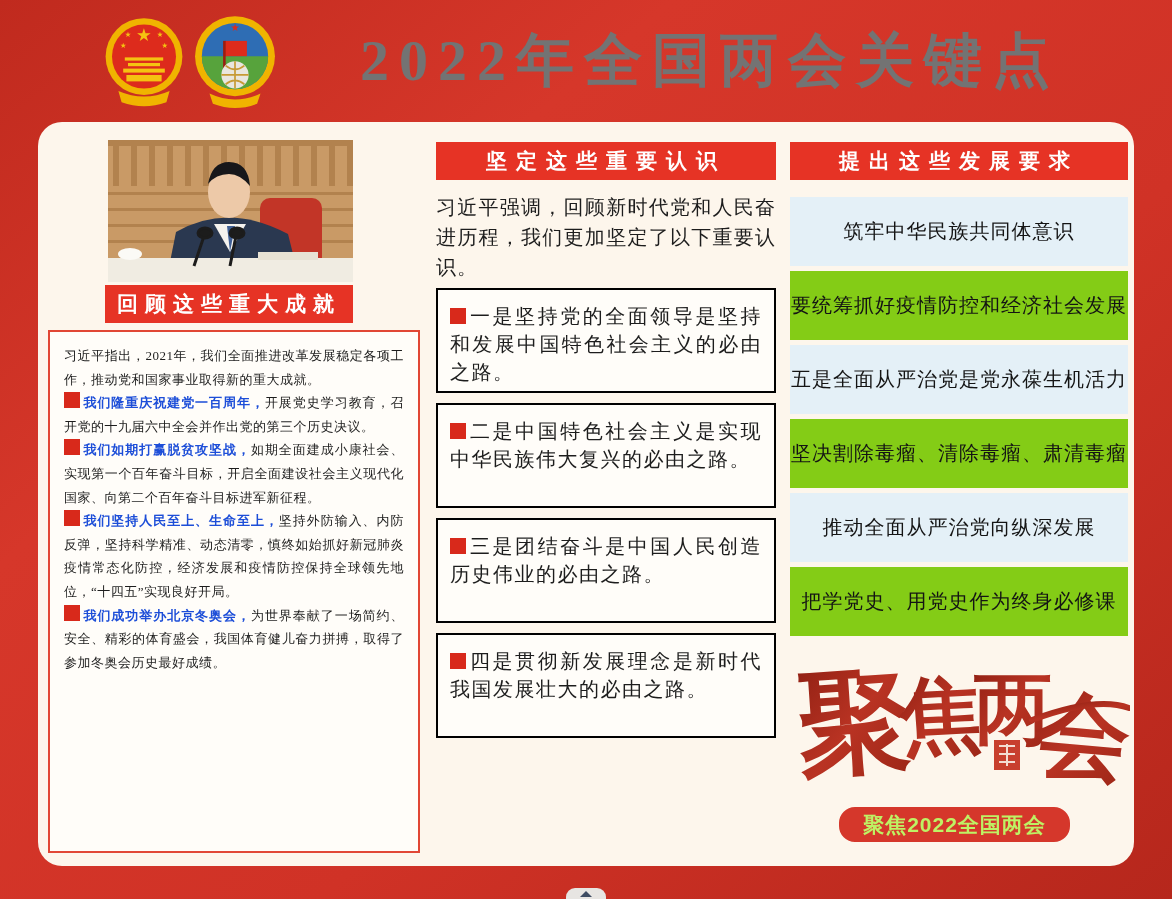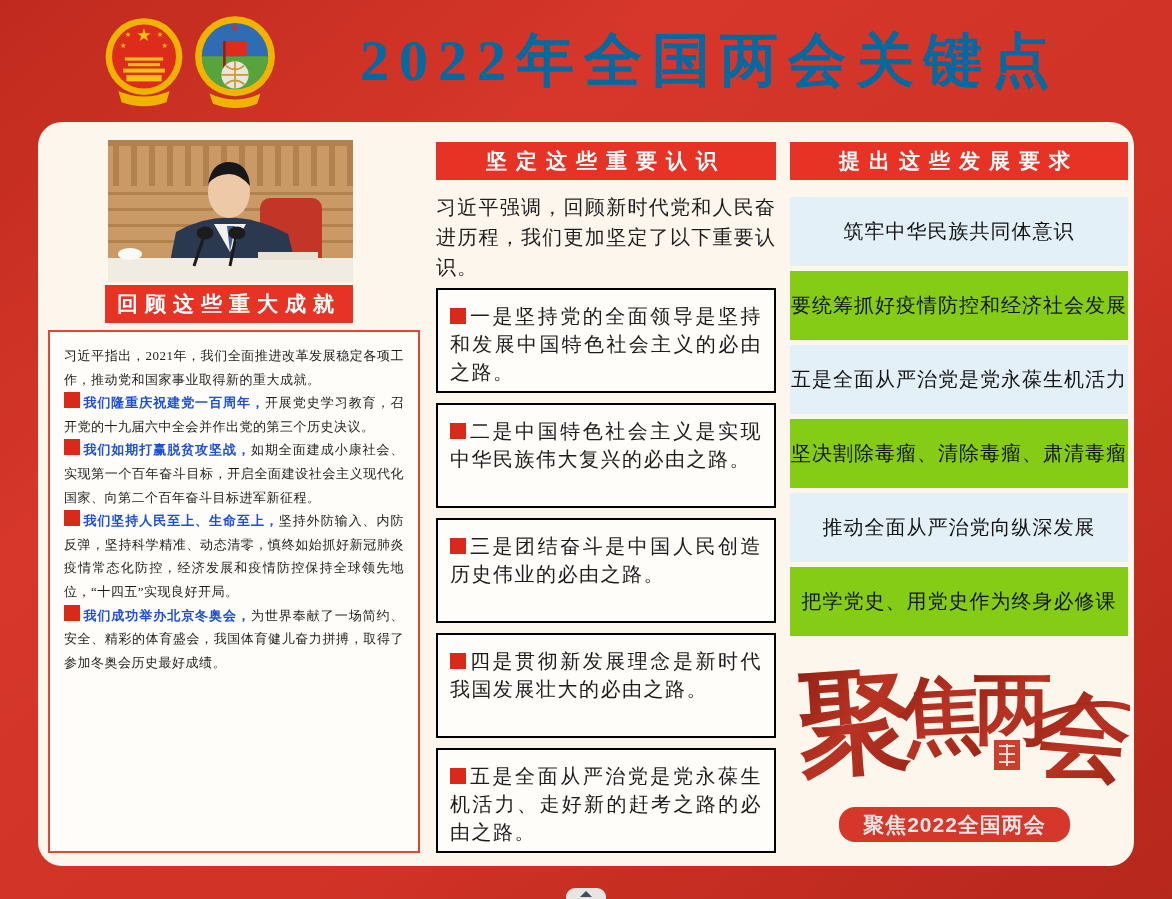--- a/index.html
+++ b/index.html
@@ -9,21 +9,21 @@
     font-family:"Liberation Serif","DejaVu Serif",serif;
   }
   
   .header{position:absolute;left:0;top:0;width:1172px;height:122px;}
   .emblem{position:absolute;top:12px;}
   .emblem.prc{left:104px;width:80px;height:102px;}
   .emblem.cppcc{left:190px;width:90px;height:102px;}
   .main-title{
     position:absolute;left:280px;top:0;width:860px;height:122px;
     display:flex;align-items:center;justify-content:center;
-    color:#0369a1;font-size:58px;font-weight:bold;letter-spacing:10px;
+    color:#737373;font-size:58px;font-weight:bold;letter-spacing:10px;
     font-family:"Liberation Serif","DejaVu Serif",serif;white-space:nowrap;
   }
   
   .card{
     position:absolute;left:38px;top:122px;width:1096px;height:744px;
     background:#fdf6ec;border-radius:24px;
   }
   .banner{
     position:absolute;height:38px;background:#e63325;color:#fff;
     display:flex;align-items:center;justify-content:center;
@@ -65,21 +65,21 @@
     height:69px;margin-bottom:5px;display:flex;align-items:center;justify-content:center;
     font-size:20px;color:#141414;letter-spacing:1px;white-space:nowrap;
   }
   .tone-blue{background:#e4f0f7;}
   .tone-pink{background:#84cc16;}
   .calligraphy{position:absolute;left:758px;top:522px;width:334px;height:160px;}
   .focus-button{
     position:absolute;left:799px;top:683px;width:231px;height:35px;
     background:#d5372b;border-radius:18px;border:2px solid #fdf6ec;
     display:flex;align-items:center;justify-content:center;
-    color:#e5e5e5;font-family:"Liberation Sans","DejaVu Sans",sans-serif;
+    color:#bef264;font-family:"Liberation Sans","DejaVu Sans",sans-serif;
     font-size:21px;font-weight:bold;letter-spacing:1px;cursor:pointer;
   }
   
   .scroll-notch{
     position:absolute;left:566px;bottom:0;width:40px;height:11px;
     background:#e7e5e2;border-radius:9px 9px 0 0;
     display:flex;align-items:flex-start;justify-content:center;cursor:pointer;
   }
   .scroll-notch .mark{width:12px;height:6px;background:#3e4c63;margin-top:3px;
     clip-path:polygon(50% 0,100% 100%,0 100%);}
@@ -168,21 +168,20 @@
     <p><span class="sq"></span><span class="hl">我们成功举办北京冬奥会，</span><span>为世界奉献了一场简约、安全、精彩的体育盛会，我国体育健儿奋力拼搏，取得了参加冬奥会历史最好成绩。</span></p>
   </div>
 
   <div class="banner mid-banner">坚定这些重要认识</div>
   <div class="mid-intro">习近平强调，回顾新时代党和人民奋进历程，我们更加坚定了以下重要认识。</div>
   <div class="mid-boxes">
     <div class="mid-box"><span class="sq"></span><span>一是坚持党的全面领导是坚持和发展中国特色社会主义的必由之路。</span></div>
     <div class="mid-box"><span class="sq"></span><span>二是中国特色社会主义是实现中华民族伟大复兴的必由之路。</span></div>
     <div class="mid-box"><span class="sq"></span><span>三是团结奋斗是中国人民创造历史伟业的必由之路。</span></div>
     <div class="mid-box"><span class="sq"></span><span>四是贯彻新发展理念是新时代我国发展壮大的必由之路。</span></div>
-    <div class="mid-box"><span class="sq"></span><span>五是全面从严治党是党永葆生机活力、走好新的赶考之路的必由之路。</span></div>
   </div>
 
   <div class="banner right-banner">提出这些发展要求</div>
   <div class="right-items">
     <div class="r-item tone-blue">筑牢中华民族共同体意识</div>
     <div class="r-item tone-pink">要统筹抓好疫情防控和经济社会发展</div>
     <div class="r-item tone-blue">五是全面从严治党是党永葆生机活力</div>
     <div class="r-item tone-pink">坚决割除毒瘤、清除毒瘤、肃清毒瘤</div>
     <div class="r-item tone-blue">推动全面从严治党向纵深发展</div>
     <div class="r-item tone-pink">把学党史、用党史作为终身必修课</div>

